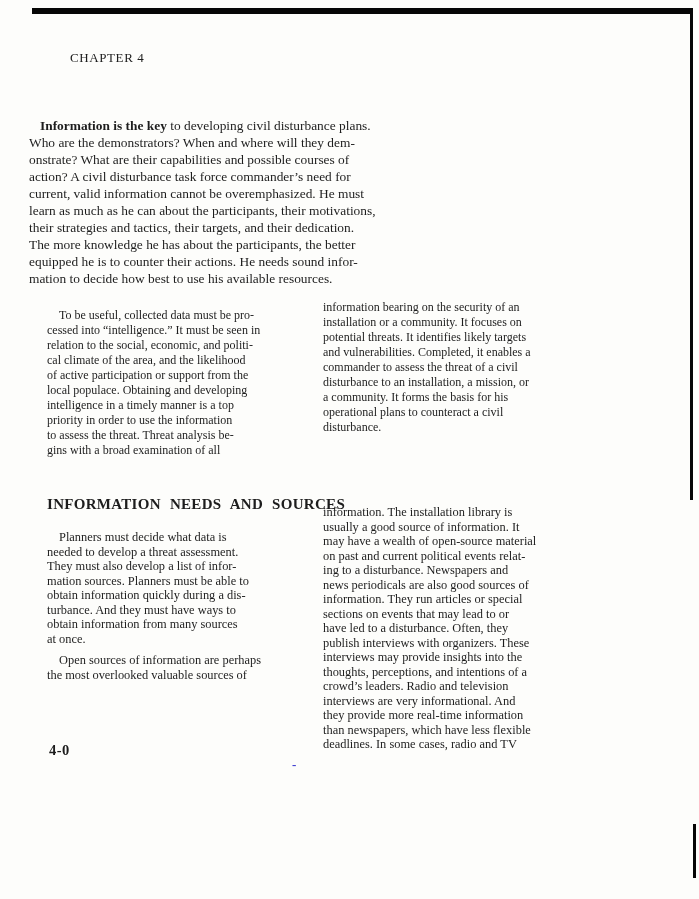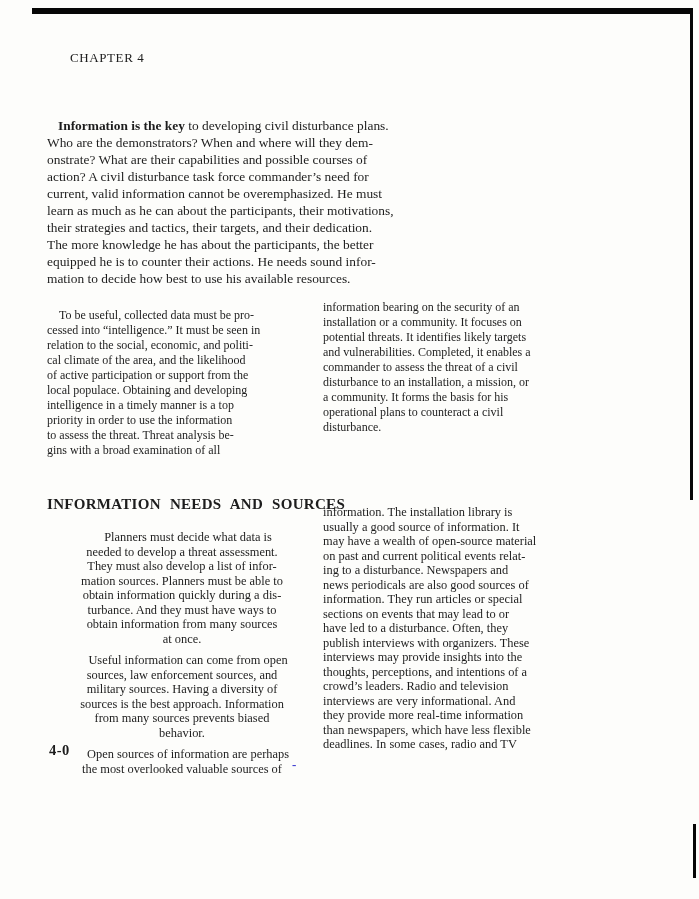--- a/index.html
+++ b/index.html
@@ -22,42 +22,42 @@
   .chapter {
     position: absolute; left: 50px; top: 50px;
     font-size: 13px; letter-spacing: 0.6px; margin-left: 20px;
   }
   .title {
     position: absolute; left: 49px; top: 70px; margin: 0;
     font-size: 17px; font-weight: bold;
     word-spacing: 4px; letter-spacing: 0.2px;
   }
   .intro {
-    position: absolute; left: 47px; top: 117px; width: 432px;
+    position: absolute; left: 29px; top: 117px; width: 432px;
     font-size: 13.4px; line-height: 17px; text-indent: 11px;
   }
   .flow { white-space: pre-line; }
   .bold { font-weight: bold; }
 
   .col {
     position: absolute;
     font-size: 12px; line-height: 15px;
     white-space: pre-line;
   }
   .block1-left  { left: 47px;  top: 308px; width: 270px; text-indent: 12px; }
   .block1-right { left: 323px; top: 300px; width: 290px; }
 
   .section-heading {
     position: absolute; left: 47px; top: 496px; width: 566px;
     font-weight: bold; font-size: 15px;
     word-spacing: 5px; letter-spacing: 0.3px;
   }
 
   .col2 { position: absolute; font-size: 12.4px; line-height: 14.5px; }
-  .block2-left  { left: 47px;  top: 530px; width: 270px; text-align: center; }
+  .block2-left  { left: 47px;  top: 530px; width: 270px; }
   .block2-right { left: 323px; top: 505px; width: 292px; white-space: pre-line; }
   .col2 p { margin: 0 0 7px 0; text-indent: 12px; white-space: pre-line; }
   .col2 p:last-child { margin-bottom: 15px; }
 
   .page-number {
     position: absolute; left: 49px; top: 742px;
     font-size: 14.5px; font-weight: bold; letter-spacing: 0.5px;
   }
   .dash {
     position: absolute; left: 292px; top: 757px;
@@ -109,26 +109,20 @@
 
   <div class="col2 block2-left">
     <p>Planners must decide what data is
 needed to develop a threat assessment.
 They must also develop a list of infor-
 mation sources. Planners must be able to
 obtain information quickly during a dis-
 turbance. And they must have ways to
 obtain information from many sources
 at once.</p>
-    <p>Useful information can come from open
-sources, law enforcement sources, and
-military sources. Having a diversity of
-sources is the best approach. Information
-from many sources prevents biased
-behavior.</p>
     <p>Open sources of information are perhaps
 the most overlooked valuable sources of</p>
   </div>
   <div class="col2 block2-right">information. The installation library is
 usually a good source of information. It
 may have a wealth of open-source material
 on past and current political events relat-
 ing to a disturbance. Newspapers and
 news periodicals are also good sources of
 information. They run articles or special

